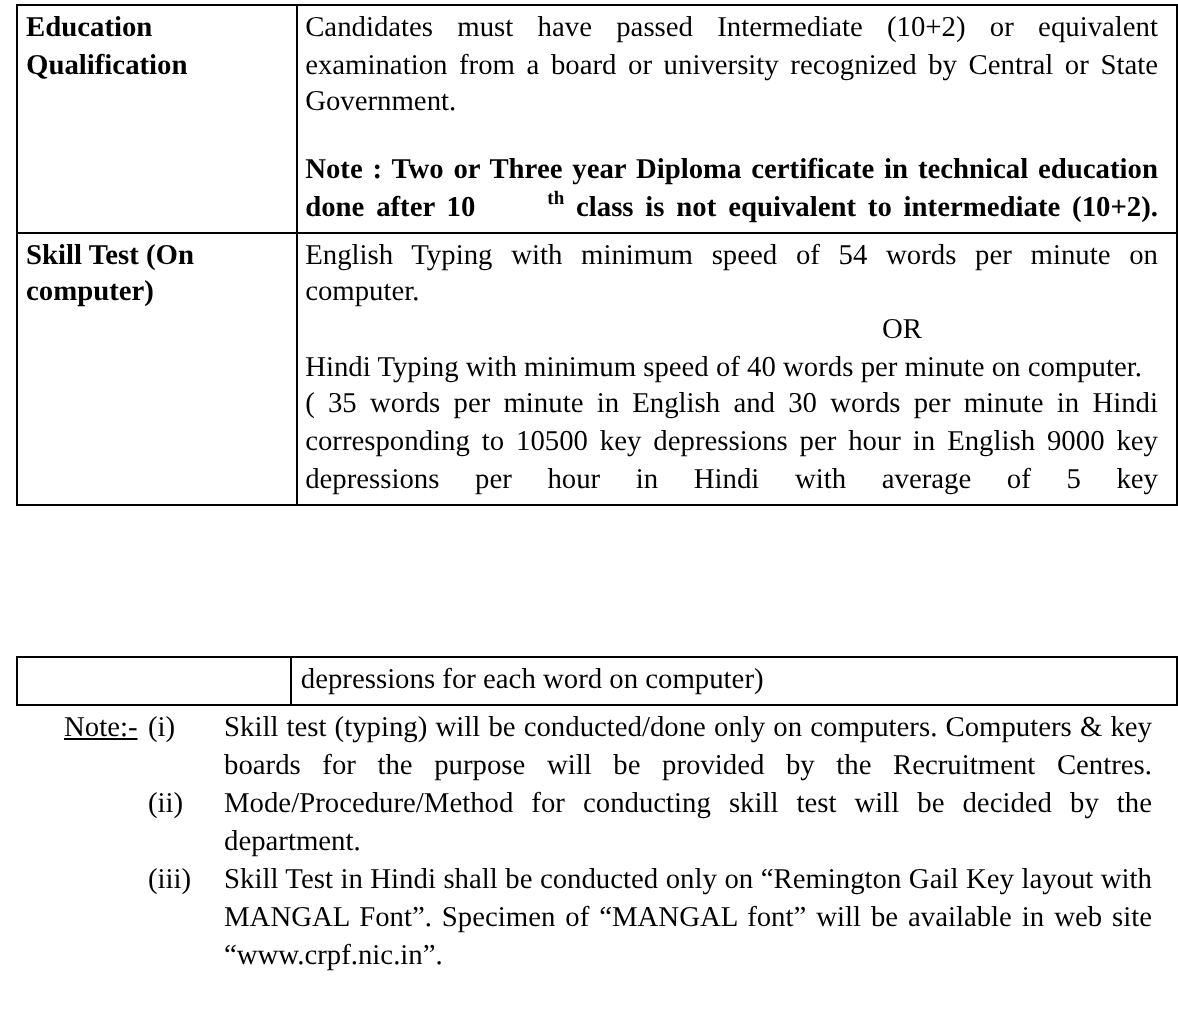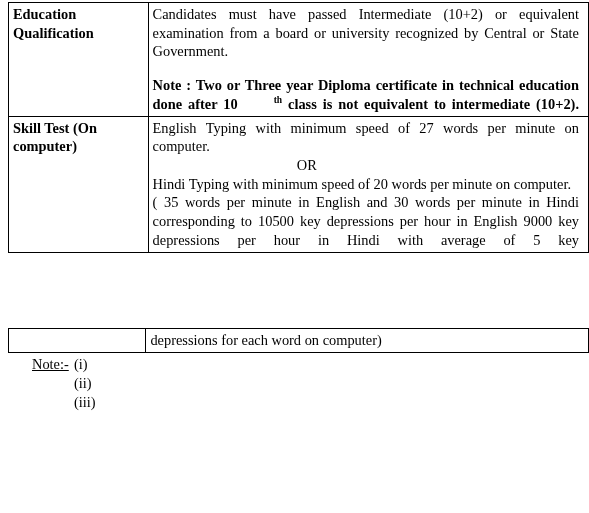--- a/index.html
+++ b/index.html
@@ -46,21 +46,21 @@
     text-align-last: left;
     hyphens: none;
     font-family: Liberation Serif, serif;
   }
   .body-p.jfull { text-align-last: justify; }
   .body-p.note  { font-weight: bold; }
   .spacer-line { height: 15px; }
 
   .or-line {
     margin: 0;
-    text-align: center;
+    text-align: right;
     padding-right: 118px;
   }
 
   sup { font-size: 9.5px; vertical-align: super; line-height: 0; margin-left: 36px; }
 
   
   #table-main { left: 8px; top: 2px; }
   
   #table-cont { left: 8px; top: 328px; }
 
@@ -114,23 +114,23 @@
         <div class="spacer-line"></div>
         <p class="body-p note jfull"><span>Note : Two or Three year Diploma certificate in technical education done after 10</span><sup>th</sup><span> class is not equivalent    to intermediate (10+2).</span></p>
       </td>
     </tr>
     <tr>
       <td class="col-label">
         <p class="lbl last-left">Skill    Test    (On</p>
         <p class="lbl last-left">computer)</p>
       </td>
       <td class="col-body">
-        <p class="body-p">English Typing with minimum speed of 27 words per minute on computer.</p>
+        <p class="body-p">English Typing with minimum speed of 54 words per minute on computer.</p>
         <p class="or-line">OR</p>
-        <p class="body-p">Hindi Typing with minimum speed of 20 words per minute on computer.</p>
+        <p class="body-p">Hindi Typing with minimum speed of 40 words per minute on computer.</p>
         <p class="body-p jfull">( 35 words per minute in English and 30 words per minute in Hindi corresponding to 10500 key depressions per hour in English 9000 key depressions per hour in Hindi with average of 5 key</p>
       </td>
     </tr>
   </tbody>
 </table>
 
 <table id="table-cont" class="doc-table">
   <tbody>
     <tr>
       <td class="col-label">
@@ -141,25 +141,28 @@
       </td>
     </tr>
   </tbody>
 </table>
 
 <div id="notes-block">
 
   <div class="note-row">
     <span class="note-head">Note:-</span>
     <span class="note-num">(i)</span>
+    <span class="note-text jfull">Skill test (typing) will be conducted/done only on computers. Computers &amp; key boards for the purpose will be provided by the Recruitment Centres.</span>
   </div>
 
   <div class="note-row">
     <span class="note-head blank"></span>
     <span class="note-num">(ii)</span>
+    <span class="note-text jfull">Mode/Procedure/Method for conducting skill test will be decided by the department.</span>
   </div>
 
   <div class="note-row">
     <span class="note-head blank"></span>
     <span class="note-num">(iii)</span>
+    <span class="note-text jfull">Skill Test in Hindi shall be conducted only on “Remington Gail Key layout with MANGAL Font”. Specimen of “MANGAL font” will be available in  web site “www.crpf.nic.in”.</span>
   </div>
 
 </div>
 
 </body></html>

